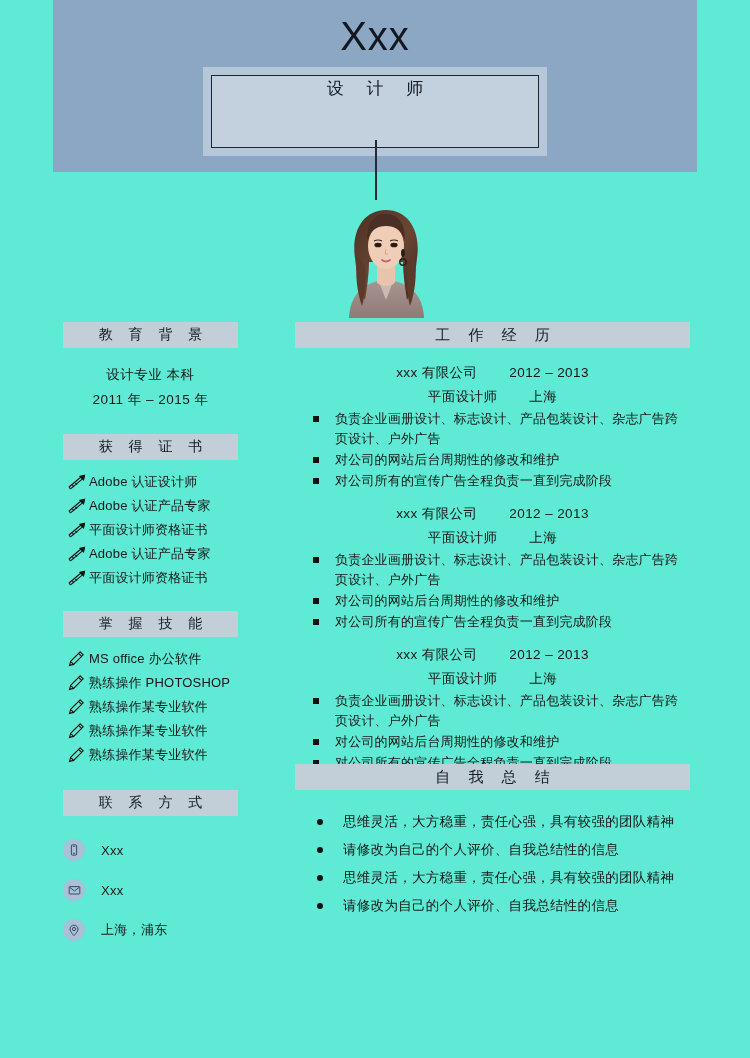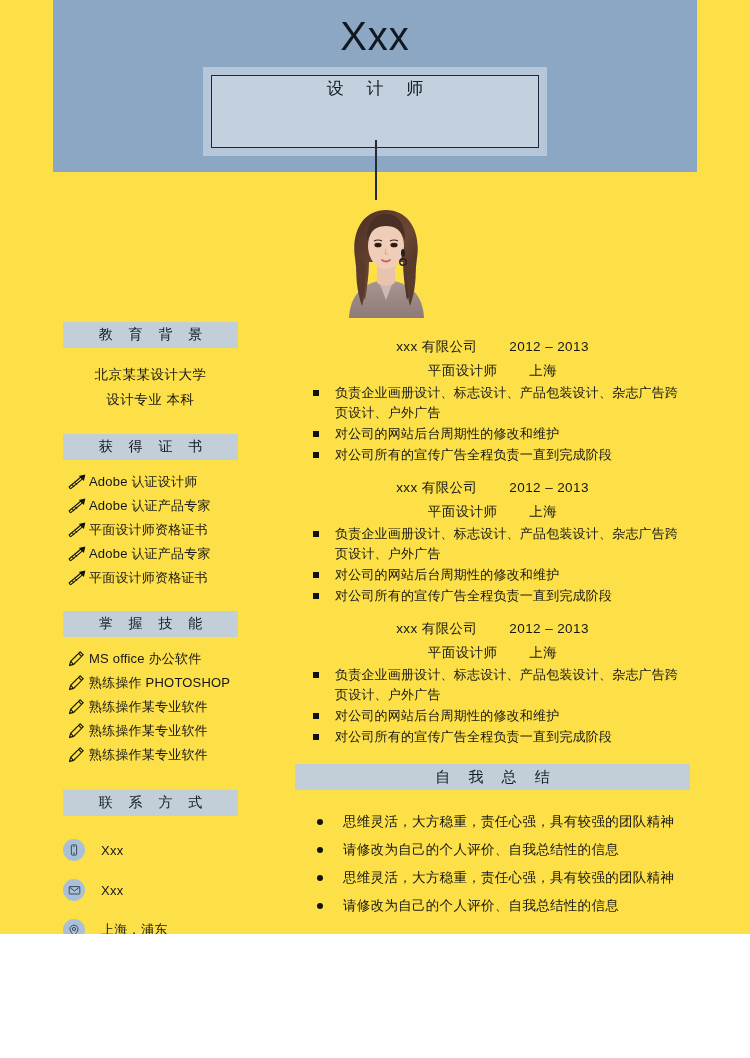--- a/index.html
+++ b/index.html
@@ -4,21 +4,21 @@
 <style>
   html,body{margin:0;padding:0;}
   body{
     width:750px;height:1058px;
     background:#ffffff;
     font-family:"Liberation Sans","DejaVu Sans",sans-serif;
     color:#1a1a1a;
     overflow:hidden;
     position:relative;
   }
-  .page{position:relative;width:750px;height:934px;overflow:hidden;background:#fde047;}
+  .page{position:relative;width:750px;height:1058px;overflow:hidden;background:#5eead4;}
 
   
   .header-band{
     position:absolute;left:53px;top:0;width:644px;height:172px;
     background:#8ca7c4;
   }
   .name{
     position:absolute;left:0;top:12px;width:644px;
     text-align:center;
     font-size:40px;
@@ -188,22 +188,22 @@
         <path d="M26 60 C24 80 26 96 31 110 C34 100 35 84 34 70 Z" fill="#5a3a2b"></path>
         <path d="M84 60 C86 80 84 96 79 110 C76 100 75 84 76 70 Z" fill="#5a3a2b"></path>
       </g>
     </svg>
   </div>
 
   <div class="col-left">
 
     <div class="sec-bar">教 育 背 景</div>
     <div class="edu">
-      <div>北京某某设计大学</div>
       <div>设计专业      本科</div>
+      <div>2011 年 – 2015 年</div>
     </div>
 
     <div class="sec-bar" style="margin-top:22px">获 得 证 书</div>
     <div class="ilist">
       <div class="irow">
         <span class="ic">
           <svg width="19" height="16" viewBox="0 0 19 16">
               <g stroke="#111" stroke-width="1.1" fill="none">
             <path d="M2 13 L14 3"></path>
                 <path d="M3.5 14.8 L15.5 4.8"></path>
@@ -381,20 +381,21 @@
             </svg>
           </span>
         </span>
         <span class="ctx">上海，浦东</span>
       </div>
     </div>
   </div>
 
   <div class="col-right">
 
+    <div class="sec-bar wide">工 作 经 历</div>
 
     <div class="jobs-wrap">
 
       <div class="job">
         <div class="jline">
           <span class="l">xxx 有限公司</span>
           <span class="r">2012 – 2013</span>
         </div>
         <div class="jline second">
           <span class="l">平面设计师</span>

